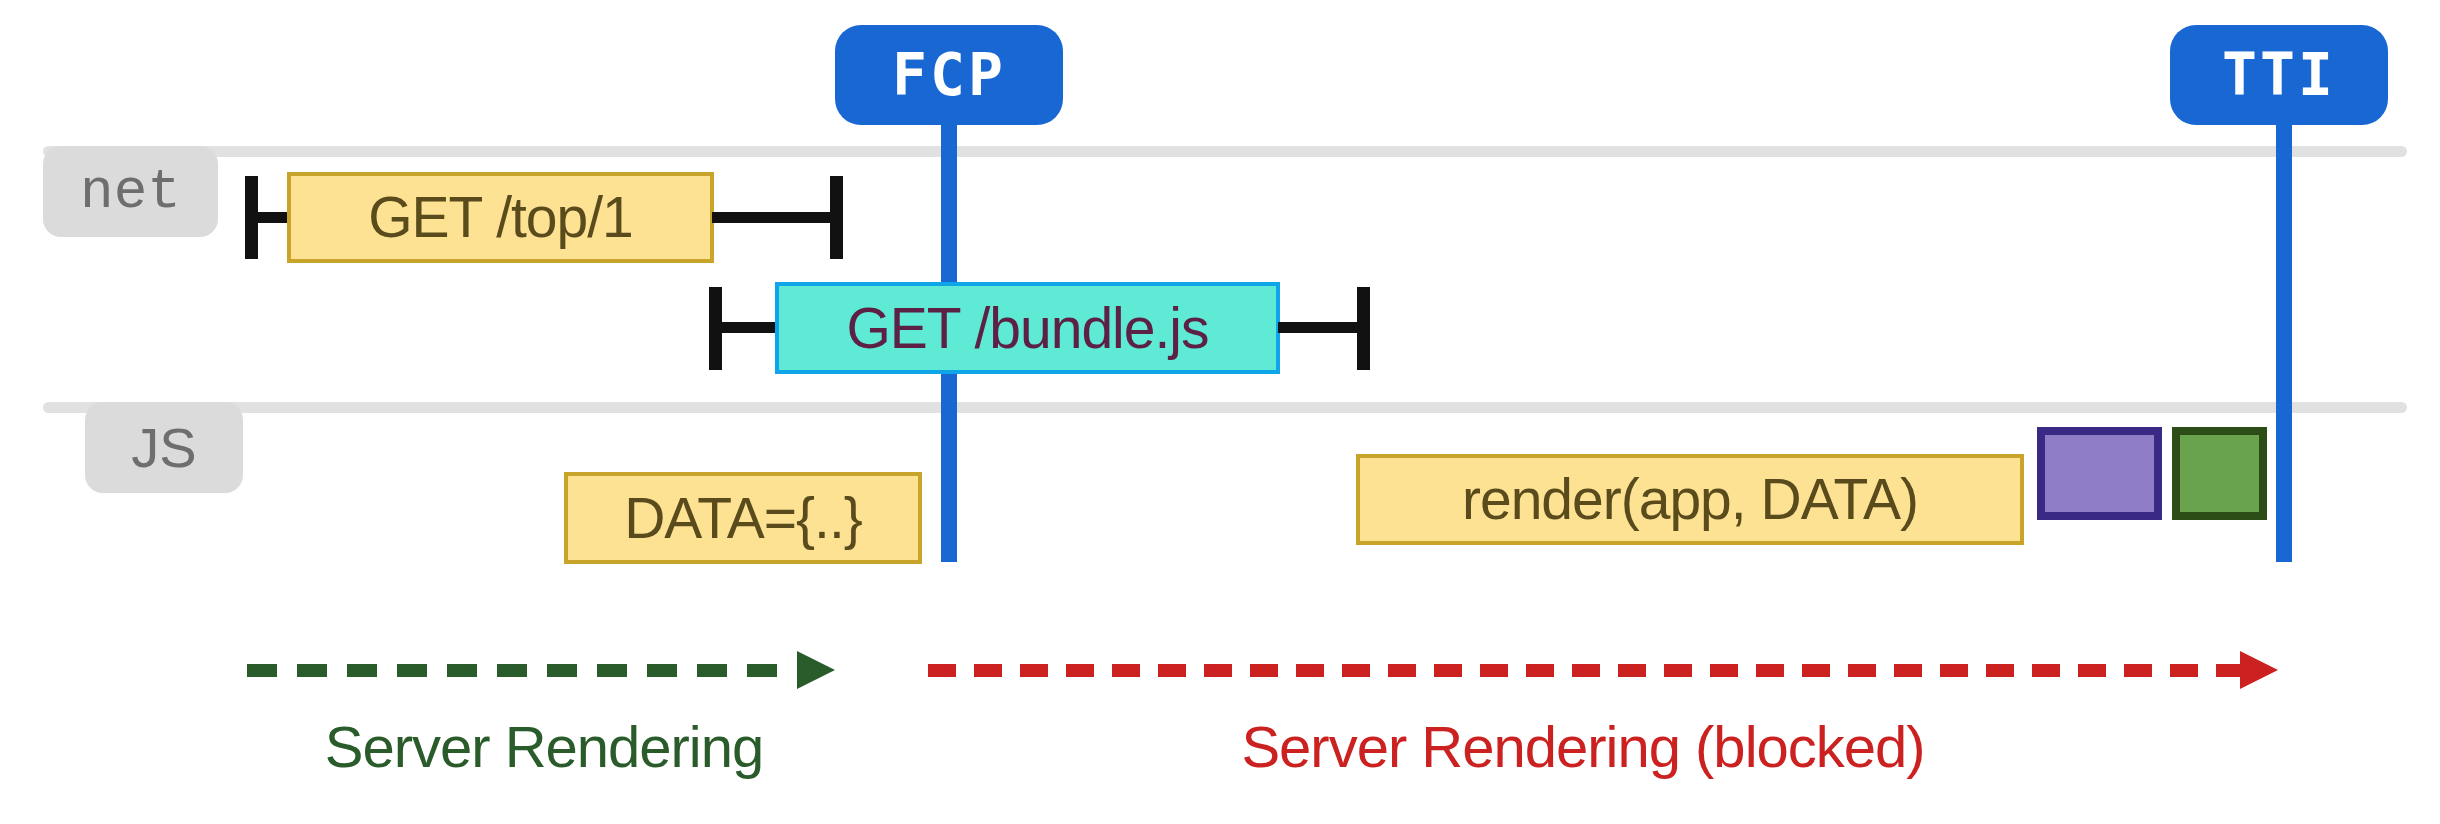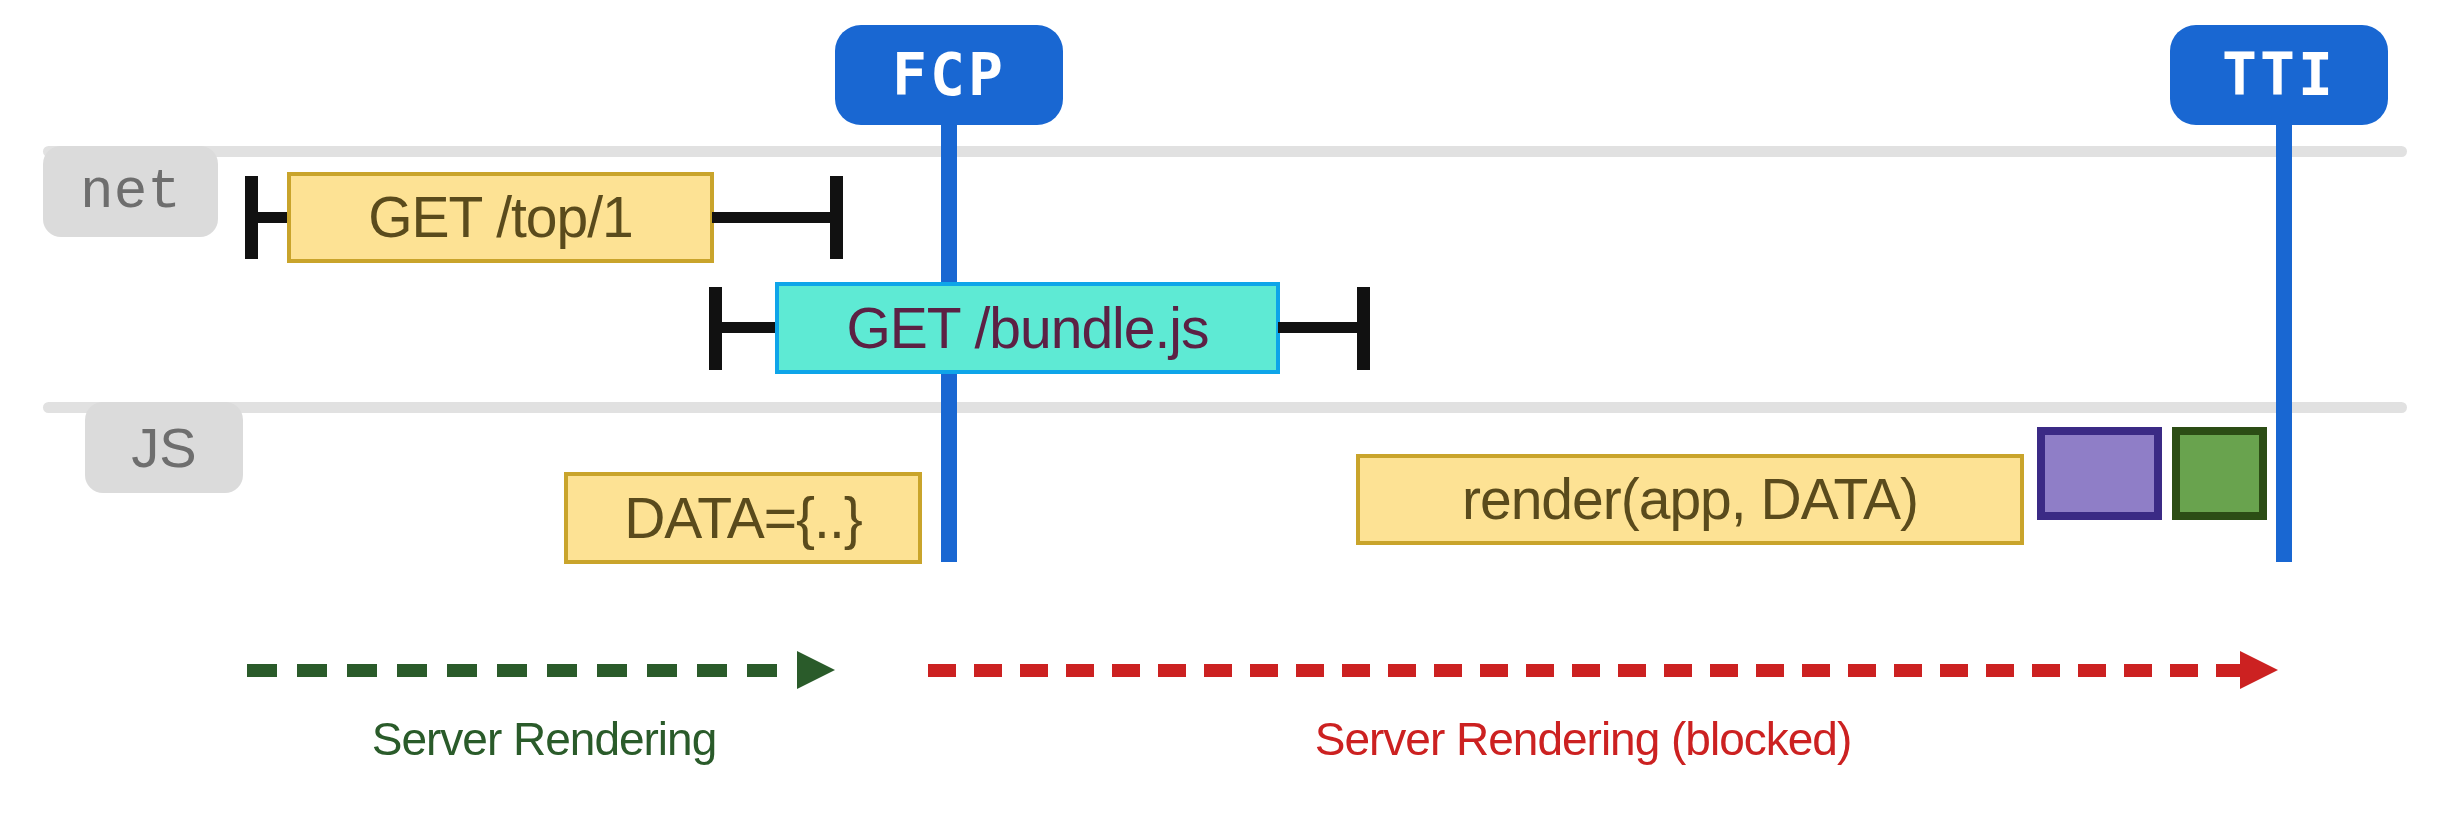--- a/index.html
+++ b/index.html
@@ -151,21 +151,21 @@
     border-bottom: 19px solid transparent;
     z-index: 3;
   }
   .arrow-head-green { left: 797px;  border-left: 38px solid #2a5b2a; }
   .arrow-head-red   { left: 2240px; border-left: 38px solid #cc2121; }
 
   
   .phase-label {
     position: absolute;
     top: 712px;
-    font-size: 46px;
+    font-size: 58px;
     line-height: 1.2;
     text-align: center;
     letter-spacing: -1px;
     z-index: 3;
   }
   .phase-server { left: 244px;  width: 600px; color: #2a5b2a; }
   .phase-client { left: 1183px; width: 800px; color: #cc2121; }
 </style>
 </head>
 <body>

